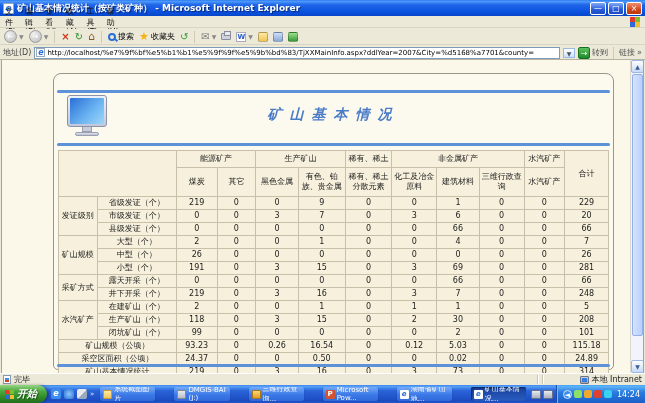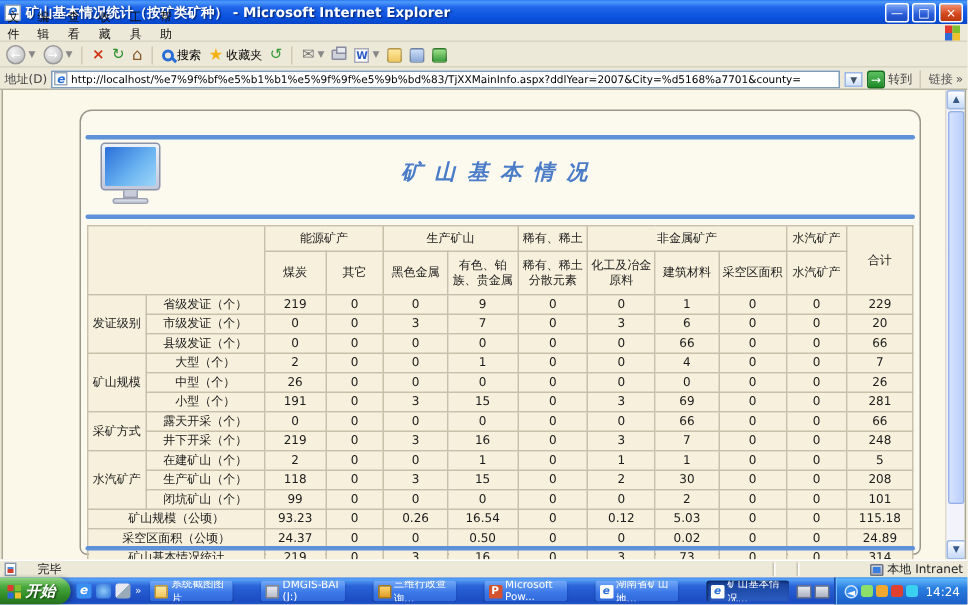--- a/index.html
+++ b/index.html
@@ -86,21 +86,21 @@
   table { border-collapse:collapse; width:100%; table-layout:fixed; }
   th, td { border:1px solid #c9c0aa; background:#F6F0DC; font-weight:normal; color:#1c1c1c;
     font-size:8px; line-height:1.2; padding:0 1px; text-align:center; overflow:hidden; }
   thead tr.r1 th { height:17px; }
   thead tr.r2 th { height:29px; }
   tbody tr { height:13px; }
   th.corner { background:#F6F0DC; }
 
   
   .statusbar { position:absolute; top:373px; left:0; right:0; height:12px; background:#ECE9D8;
-    border-top:1px solid #fff; display:flex; align-items:center; font-size:8px; color:#222; padding:0 3px; gap:14px; }
+    border-top:1px solid #fff; display:flex; align-items:center; font-size:8px; color:#222; padding:0 3px; gap:3px; }
   .sb-doc { width:8px; height:9px; background:#fff; border:1px solid #89a; position:relative; flex:none; }
   .sb-doc::after { content:""; position:absolute; inset:2px 1px 1px 1px; background:linear-gradient(180deg,#4a8ae0 40%,#d04030 40%); }
   .sb-left { flex:1; }
   .sb-sep { width:1px; height:9px; border-left:1px solid #c8c4b0; border-right:1px solid #fff; }
   .sb-zone { width:95px; display:flex; align-items:center; gap:3px; padding-left:3px;justify-content:flex-end; }
   .sb-globe { width:9px; height:8px; background:linear-gradient(180deg,#cfd4de,#9aa2b2); border:1px solid #6a7284; border-radius:1px; position:relative; }
   .sb-globe::after { content:""; position:absolute; left:1px; top:1px; width:5px; height:4px; background:#3a7de0; }
 
   
   .taskbar { position:absolute; top:385px; left:0; right:0; height:18px;
@@ -280,21 +280,21 @@
               <th rowspan="2">合计</th>
             </tr>
             <tr class="r2">
               <th>煤炭</th>
               <th>其它</th>
               <th>黑色金属</th>
               <th>有色、铂族、贵金属</th>
               <th>稀有、稀土分散元素</th>
               <th>化工及冶金原料</th>
               <th>建筑材料</th>
-              <th>采空区面积</th>
+              <th>三维行政查询</th>
               <th>水汽矿产</th>
             </tr>
           </thead>
           <tbody>
             <tr>
               <th rowspan="3">发证级别</th>
               <th>省级发证（个）</th>
               <td>219</td>
               <td>0</td>
               <td>0</td>

